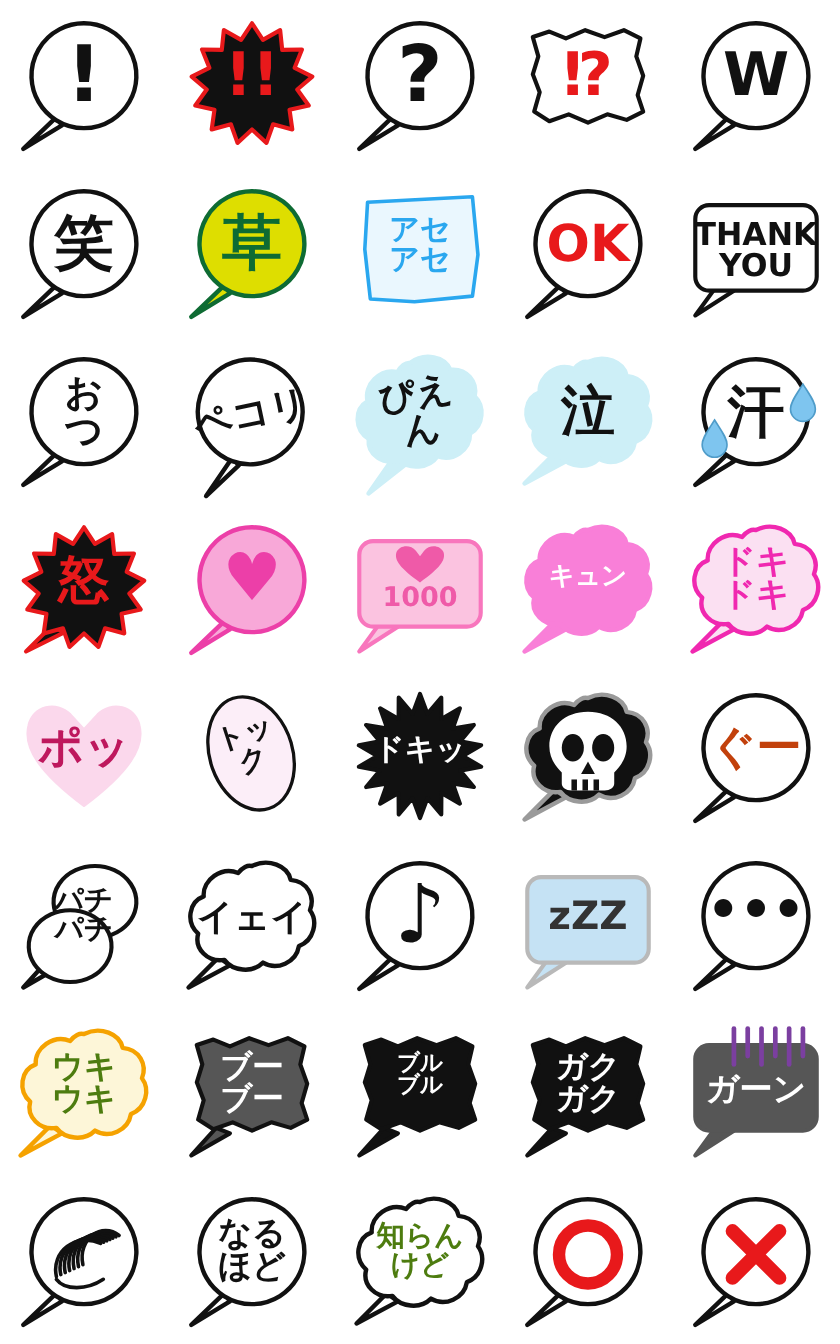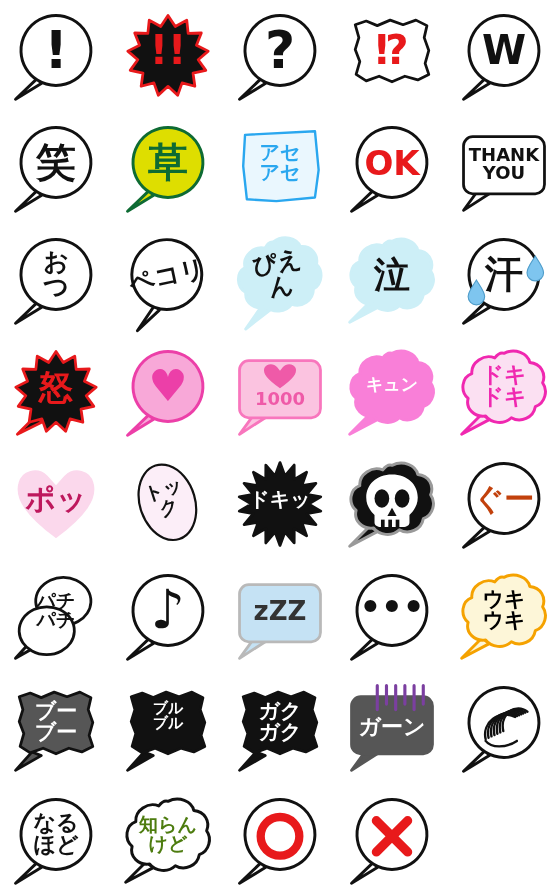--- a/index.html
+++ b/index.html
@@ -130,21 +130,21 @@
         </svg>
         <div class="lbl" style="font-size: 34px; color: rgb(232, 25, 27); top: 23.64px;">OK</div>
       </div>
     </div>
     <div class="cell">
       <div class="art">
         <svg viewBox="0 0 100 100" xmlns="http://www.w3.org/2000/svg">
           <path d="M22,74 L6,96 L34,78 Z" fill="#ffffff" stroke="#111111" stroke-width="3" stroke-linejoin="round"></path>
           <path d="M16,16 H84 A10,10 0 0 1 94,26 V68 A10,10 0 0 1 84,78 H16 A10,10 0 0 1 6,68 V26 A10,10 0 0 1 16,16 Z" fill="#ffffff" stroke="#111111" stroke-width="3" stroke-linejoin="round"></path>
         </svg>
-        <div class="lbl" style="font-size: 18px; color: rgb(17, 17, 17); top: 23.64px;">THANK
+        <div class="lbl" style="font-size: 21px; color: rgb(17, 17, 17); top: 23.64px;">THANK
 YOU</div>
       </div>
     </div>
     <div class="cell">
       <div class="art">
         <svg viewBox="0 0 100 100" xmlns="http://www.w3.org/2000/svg">
           <path d="M30,74 L6,97 L34,80 Z" fill="#ffffff" stroke="#111111" stroke-width="3.2" stroke-linejoin="round"></path>
           <path d="M50,6 A38,38 0 1,1 49.9,6 Z" fill="#ffffff" stroke="#111111" stroke-width="3.2" stroke-linejoin="round"></path>
         </svg>
         <div class="lbl" style="font-size: 25px; color: rgb(17, 17, 17); top: 15px;">お
@@ -299,20 +299,29 @@
             <path d="M40,40 A30,26 0 1,1 39.9,40 Z" fill="#ffffff" stroke="#111111" stroke-width="3"></path>
           </g>
         </svg>
         <div class="lbl" style="font-size: 19px; color: rgb(17, 17, 17); top: 21.48px; text-align: center;">パチ
 パチ</div>
       </div>
     </div>
     <div class="cell">
       <div class="art">
         <svg viewBox="0 0 100 100" xmlns="http://www.w3.org/2000/svg">
+          <path d="M26,74 L4,96 L34,80 Z" fill="#ffffff" stroke="#111111" stroke-width="3.2" stroke-linejoin="round"></path>
+          <path d="M50,8 C62,2 76,8 78,18 C90,19 96,30 92,40 C98,48 95,62 84,66 C82,78 68,84 58,78 C50,86 36,84 30,76 C18,78 8,68 11,57 C2,49 4,34 15,30 C14,18 28,8 40,13 C43,9 47,7 50,8 Z" fill="#ffffff" stroke="#111111" stroke-width="3.2" stroke-linejoin="round"></path>
+        </svg>
+        <div class="lbl" style="font-size: 24px; color: rgb(17, 17, 17); top: 29.04px;">イェイ</div>
+      </div>
+    </div>
+    <div class="cell">
+      <div class="art">
+        <svg viewBox="0 0 100 100" xmlns="http://www.w3.org/2000/svg">
           <path d="M30,74 L6,97 L34,80 Z" fill="#ffffff" stroke="#111111" stroke-width="3.2" stroke-linejoin="round"></path>
           <path d="M50,6 A38,38 0 1,1 49.9,6 Z" fill="#ffffff" stroke="#111111" stroke-width="3.2" stroke-linejoin="round"></path>
         </svg>
         <div class="lbl" style="font-size: 54px; color: rgb(17, 17, 17); top: 12.84px;">♪</div>
       </div>
     </div>
     <div class="cell">
       <div class="art">
         <svg viewBox="0 0 100 100" xmlns="http://www.w3.org/2000/svg">
           <path d="M22,74 L6,96 L34,78 Z" fill="#c5e2f4" stroke="#b9b9b9" stroke-width="3" stroke-linejoin="round"></path>
@@ -329,21 +338,21 @@
         </svg>
         <div class="lbl" style="font-size: 34px; color: rgb(17, 17, 17); top: 19.64px;">•••</div>
       </div>
     </div>
     <div class="cell">
       <div class="art">
         <svg viewBox="0 0 100 100" xmlns="http://www.w3.org/2000/svg">
           <path d="M26,74 L4,96 L34,80 Z" fill="#fdf6d8" stroke="#f5a200" stroke-width="3.2" stroke-linejoin="round"></path>
           <path d="M50,8 C62,2 76,8 78,18 C90,19 96,30 92,40 C98,48 95,62 84,66 C82,78 68,84 58,78 C50,86 36,84 30,76 C18,78 8,68 11,57 C2,49 4,34 15,30 C14,18 28,8 40,13 C43,9 47,7 50,8 Z" fill="#fdf6d8" stroke="#f5a200" stroke-width="3.2" stroke-linejoin="round"></path>
         </svg>
-        <div class="lbl" style="font-size: 21px; color: #000000; top: 19.32px;">ウキ
+        <div class="lbl" style="font-size: 21px; color: #4d7c0f; top: 19.32px;">ウキ
 ウキ</div>
       </div>
     </div>
     <div class="cell">
       <div class="art">
         <svg viewBox="0 0 100 100" xmlns="http://www.w3.org/2000/svg">
           <path d="M24,76 L6,96 L34,80 Z" fill="#565656" stroke="#111111" stroke-width="3" stroke-linejoin="round"></path>
           <path d="M10,16 L22,12 L34,17 L48,11 L62,16 L76,11 L88,17 L85,30 L90,44 L86,58 L90,70 L78,76 L64,72 L50,78 L36,72 L22,77 L11,70 L15,56 L10,43 L14,30 Z" fill="#565656" stroke="#111111" stroke-width="3" stroke-linejoin="round"></path>
         </svg>
         <div class="lbl" style="font-size: 21px; color: rgb(255, 255, 255); top: 19.32px; text-align: center;">ブー

